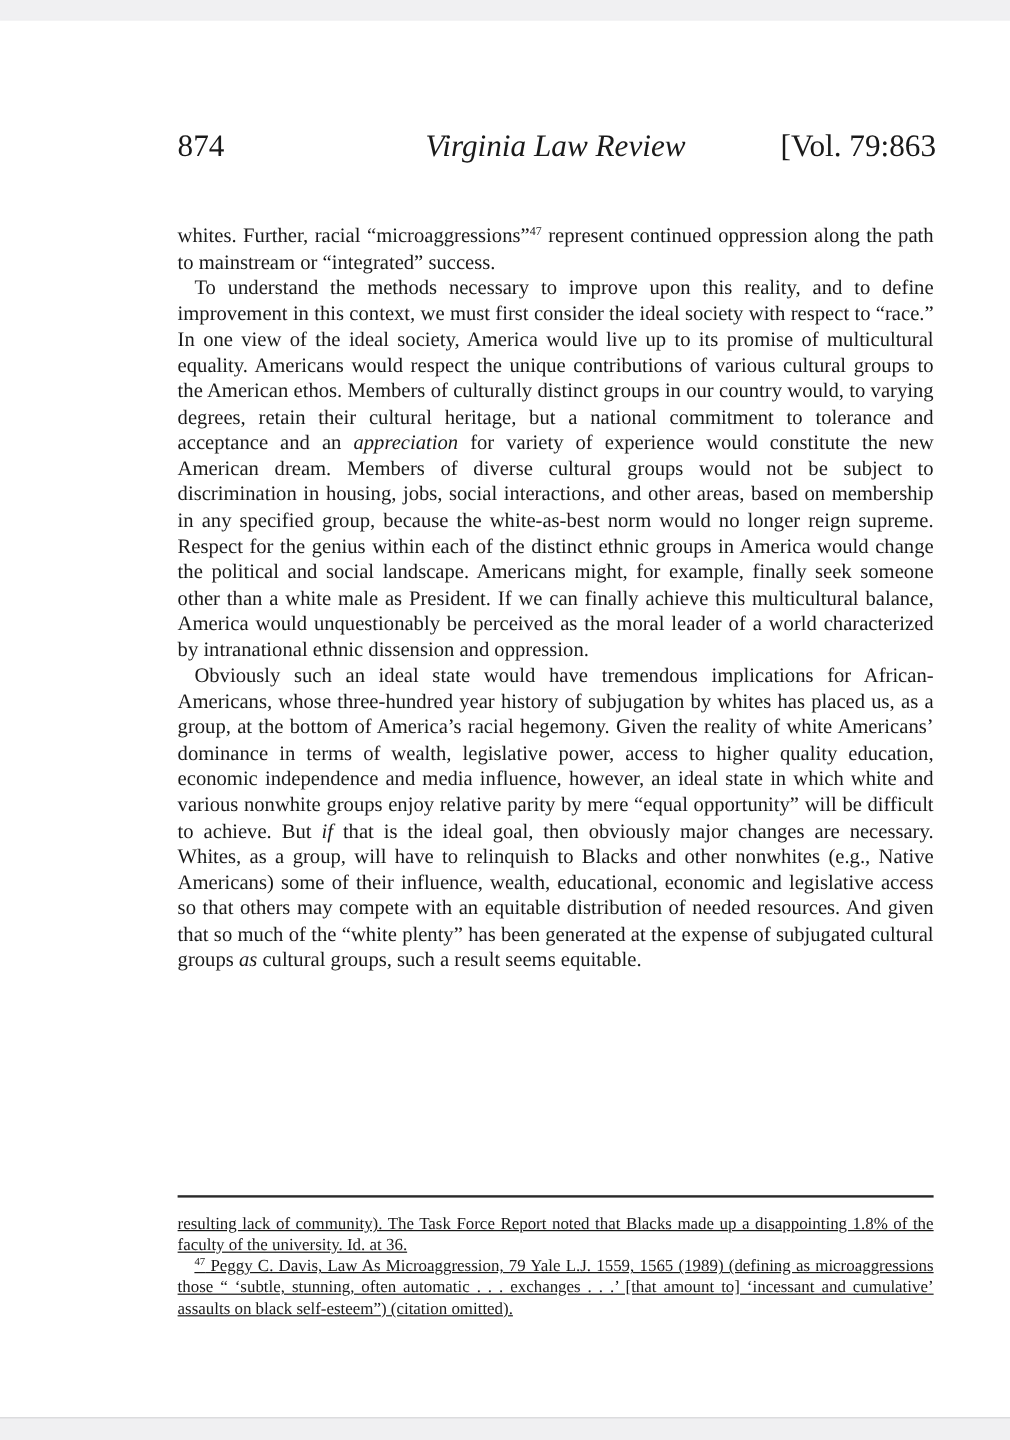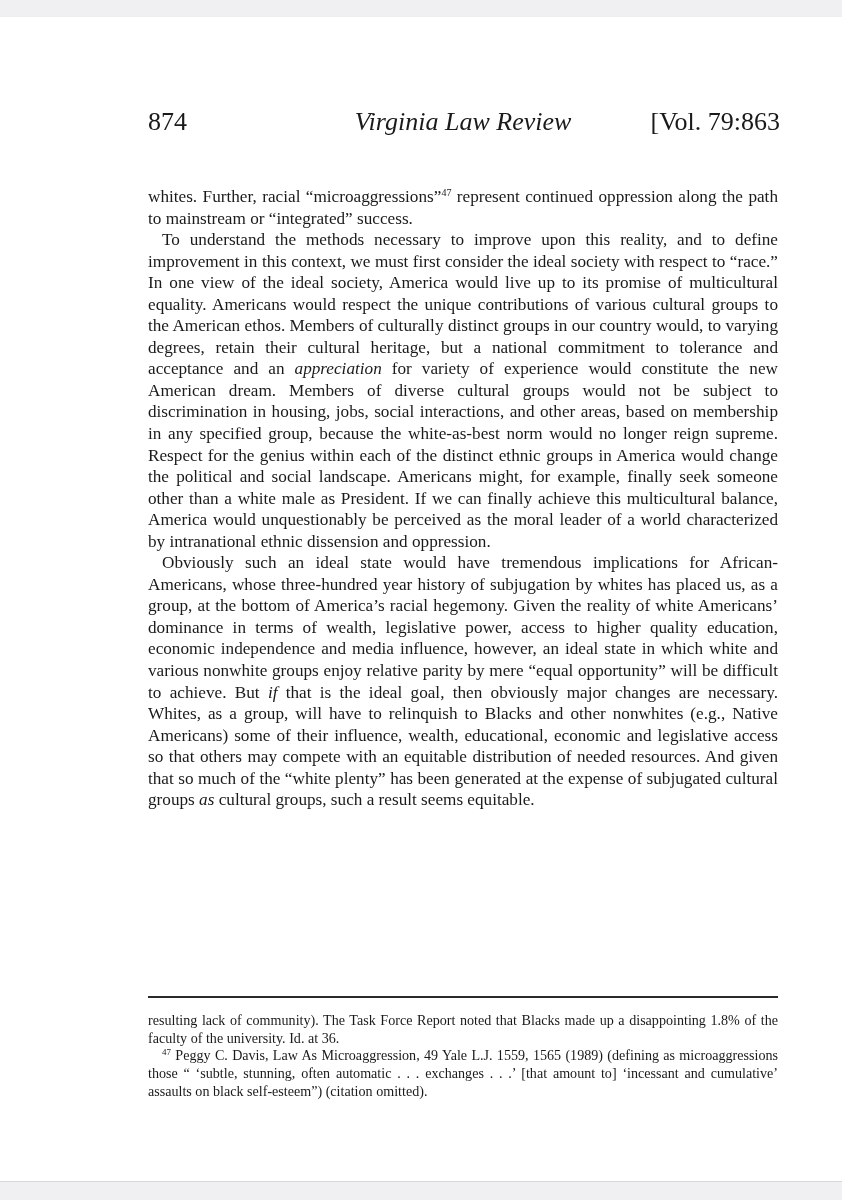--- a/index.html
+++ b/index.html
@@ -98,20 +98,21 @@
       position: absolute;
       left: 148px;
       top: 1012px;
       width: 630px;
       font-size: 14.1px;
       line-height: 17.7px;
       text-align: justify;
     }
     .footnotes p {
       margin: 0;
+      text-decoration: underline;
     }
     .footnotes p.fn {
       text-indent: 14px;
     }
     .footnotes sup {
       font-size: 9px;
       line-height: 0;
       vertical-align: 5px;
     }
     em { font-style: italic; }
@@ -135,16 +136,16 @@
   <p class="indent"><span>To understand the methods necessary to improve upon this reality, and to define improvement in this context, we must first consider the ideal society with respect to “race.”  In one view of the ideal society, America would live up to its promise of multicultural equality.  Americans would respect the unique contributions of various cultural groups to the American ethos.  Members of culturally distinct groups in our country would, to varying degrees, retain their cultural heritage, but a national commitment to toler­ance and acceptance and an </span><em>appreciation</em><span> for variety of experience would constitute the new American dream.  Members of diverse cultural groups would not be subject to discrimination in housing, jobs, social interactions, and other areas, based on membership in any specified group, because the white-as-best norm would no longer reign supreme.  Respect for the genius within each of the distinct ethnic groups in America would change the polit­ical and social landscape.  Americans might, for example, finally seek some­one other than a white male as President.  If we can finally achieve this multicultural balance, America would unquestionably be perceived as the moral leader of a world characterized by intranational ethnic dissension and oppression.</span></p>
 
   <p class="indent"><span>Obviously such an ideal state would have tremendous implications for African-Americans, whose three-hundred year history of subjugation by whites has placed us, as a group, at the bottom of America’s racial hegem­ony.  Given the reality of white Americans’ dominance in terms of wealth, legislative power, access to higher quality education, economic independence and media influence, however, an ideal state in which white and various non­white groups enjoy relative parity by mere “equal opportunity” will be diffi­cult to achieve.  But </span><em>if</em><span> that is the ideal goal, then obviously major changes are necessary.  Whites, as a group, will have to relinquish to Blacks and other nonwhites (e.g., Native Americans) some of their influence, wealth, educational, economic and legislative access so that others may compete with an equitable distribution of needed resources.  And given that so much of the “white plenty” has been generated at the expense of subjugated cul­tural groups </span><em>as</em><span> cultural groups, such a result seems equitable.</span></p>
 
 </div>
 
 <div class="footnote-rule"></div>
 
 <div class="footnotes">
   <p>resulting lack of community).  The Task Force Report noted that Blacks made up a disappointing 1.8% of the faculty of the university.  Id. at 36.</p>
-  <p class="fn"><sup>47</sup><span> Peggy C. Davis, Law As Microaggression, 49 Yale L.J. 1559, 1565 (1989) (defining as microaggressions those “ ‘subtle, stunning, often automatic . . . exchanges . . .’ [that amount to] ‘incessant and cumulative’ assaults on black self-esteem”) (citation omitted).</span></p>
+  <p class="fn"><sup>47</sup><span> Peggy C. Davis, Law As Microaggression, 79 Yale L.J. 1559, 1565 (1989) (defining as microaggressions those “ ‘subtle, stunning, often automatic . . . exchanges . . .’ [that amount to] ‘incessant and cumulative’ assaults on black self-esteem”) (citation omitted).</span></p>
 </div>
 
 <div class="viewer-bottom"></div>
 
 </body></html>

